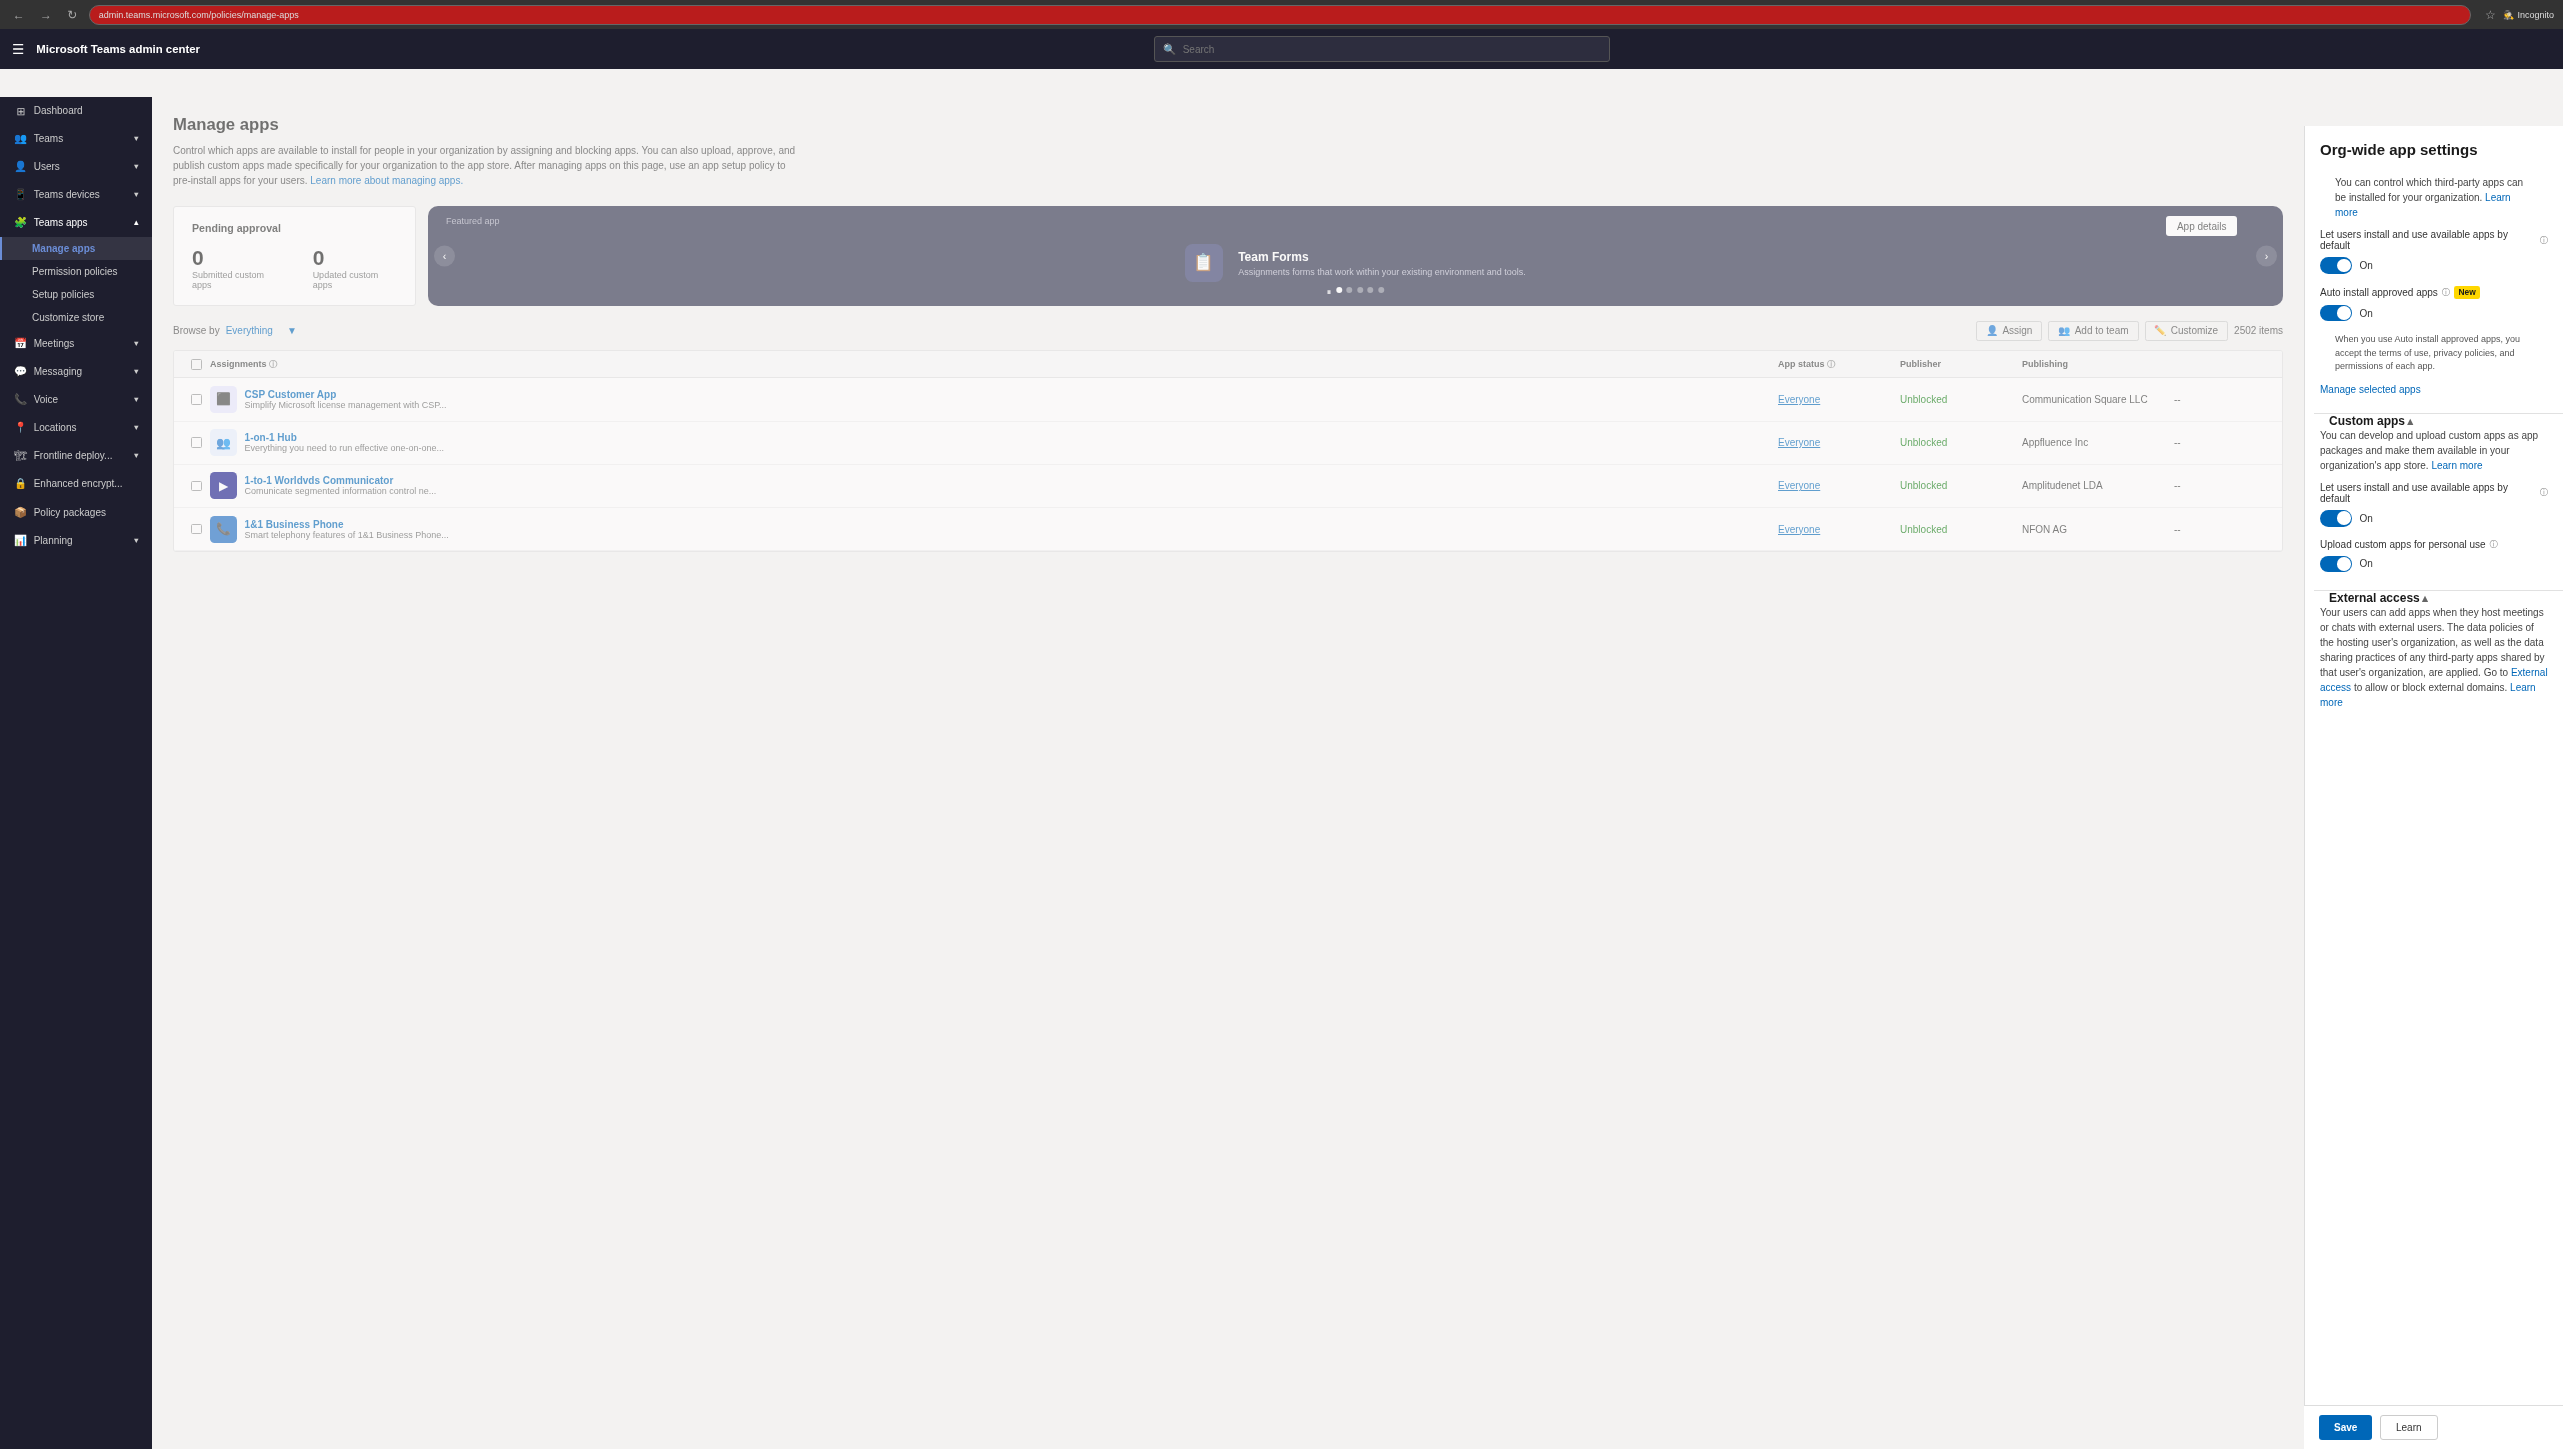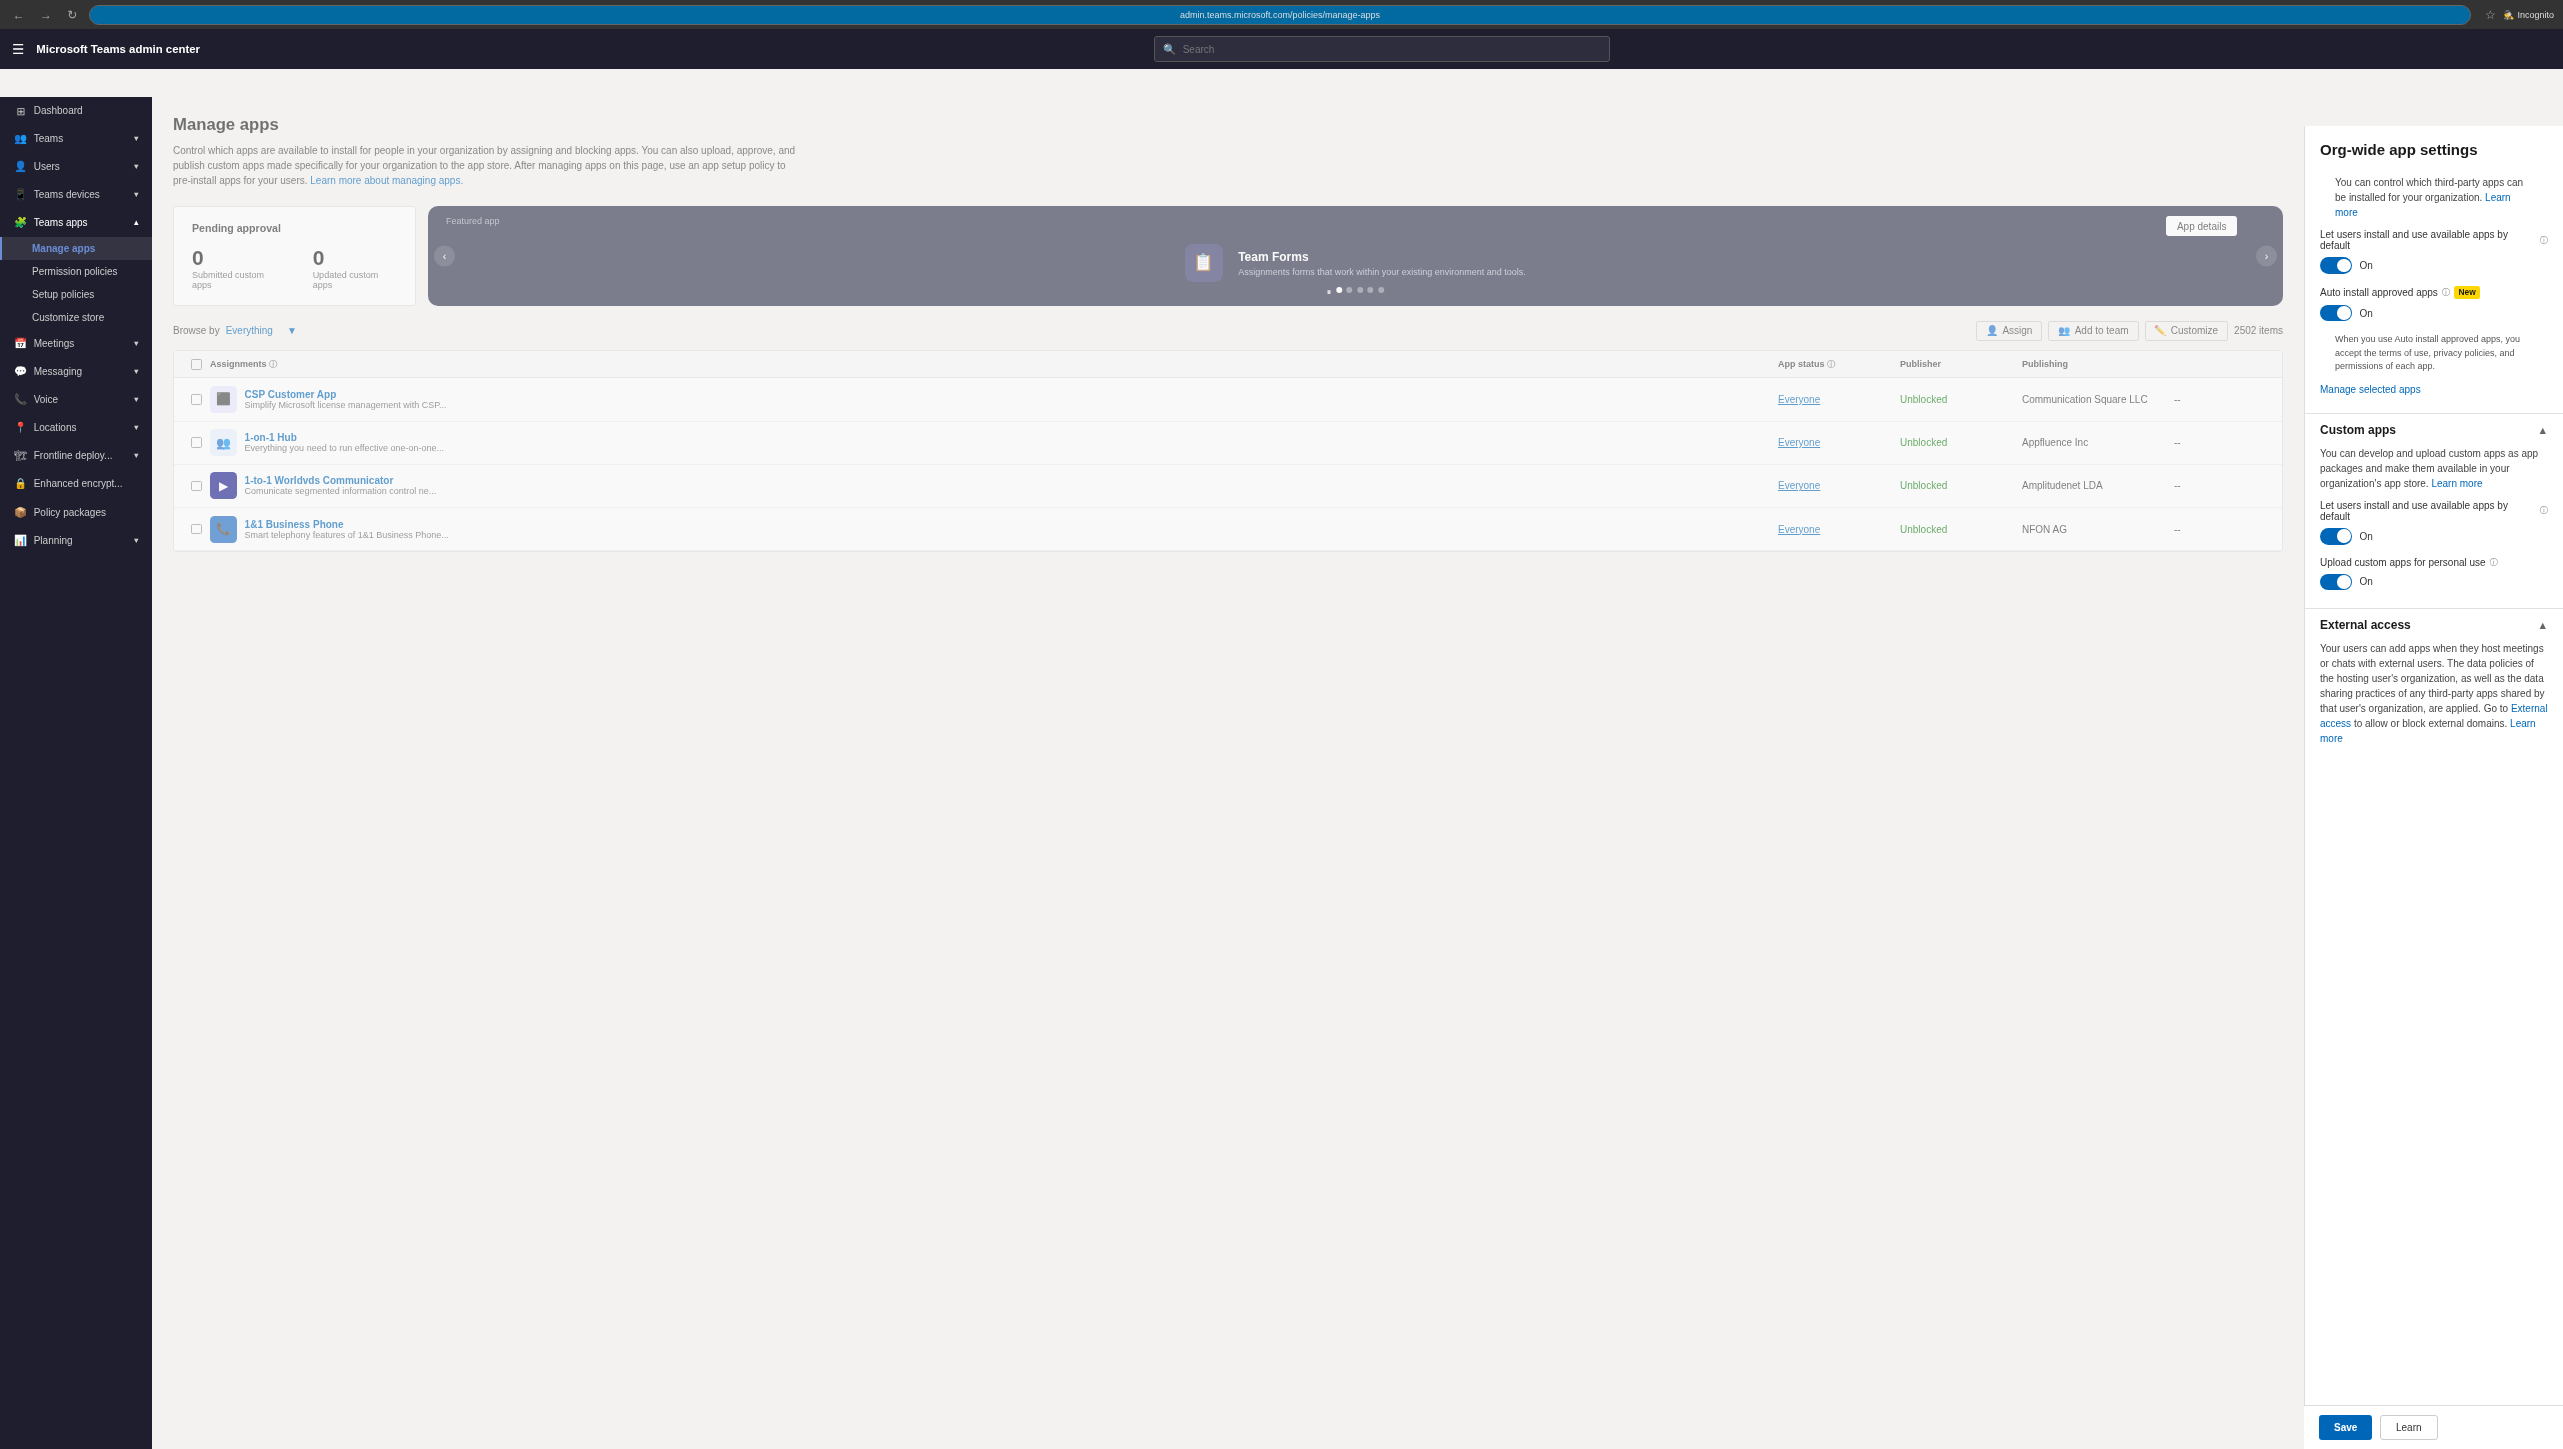--- a/index.html
+++ b/index.html
@@ -18,30 +18,29 @@
     .browser-nav-btn {
       color: #aaa;
       font-size: 12px;
       cursor: pointer;
       background: none;
       border: none;
       padding: 1.5px 3.8px;
     }
     .browser-url-bar {
       flex: 1;
-      background: #0369a1;
+      background: #b91c1c;
       border: 0.8px solid #666;
       border-radius: 15px;
       height: 20px;
       display: flex;
       align-items: center;
       padding: 0 9px;
       color: #ddd;
       font-size: 9px;
-      justify-content: center;
     }
     .browser-star { color: #aaa; font-size: 12px; margin-left: 6px; }
     .browser-incognito { color: #ddd; font-size: 9px; display: flex; align-items: center; gap: 3px; }
 
     
     .app-container {
       display: flex;
       flex: 1;
       overflow: hidden;
     }
@@ -481,24 +480,24 @@
       color: #0067b8;
       font-size: 10px;
       text-decoration: none;
       cursor: pointer;
       display: inline-block;
       margin-bottom: 12px;
     }
     .section-title-row {
       display: flex;
       align-items: center;
-      justify-content: space-between;
-      padding: 9px 15px;
+      padding: 0 15px;
       border-top: 0.8px solid #e1e1e1;
       margin-top: 6px;
+      margin-left: 9px;
     }
     .section-title {
       font-size: 12px;
       font-weight: 700;
       color: #1a1a1a;
     }
     .collapse-btn {
       background: none;
       border: none;
       cursor: pointer;

